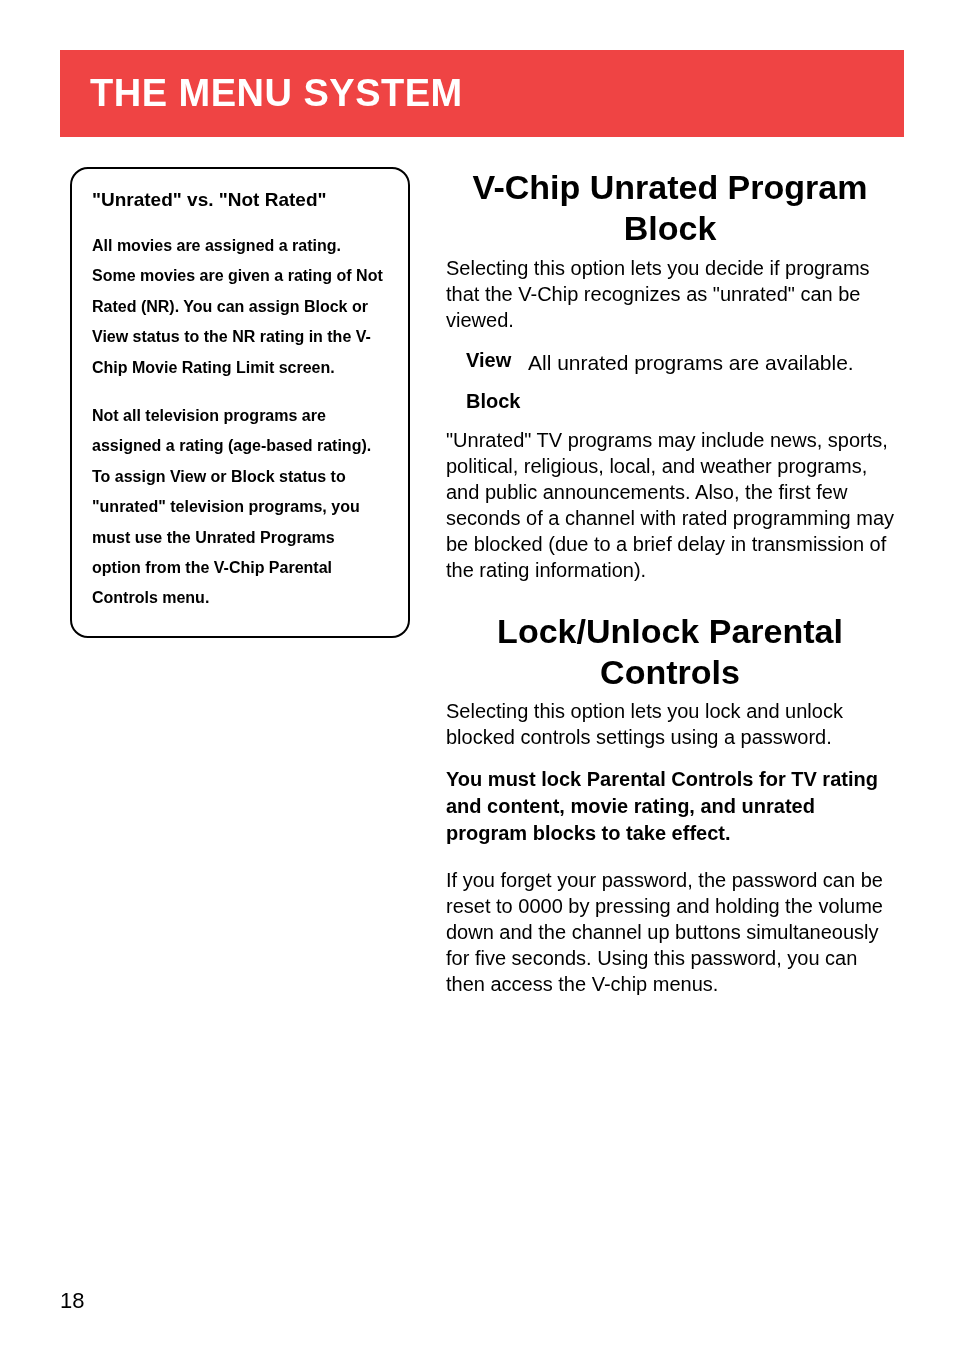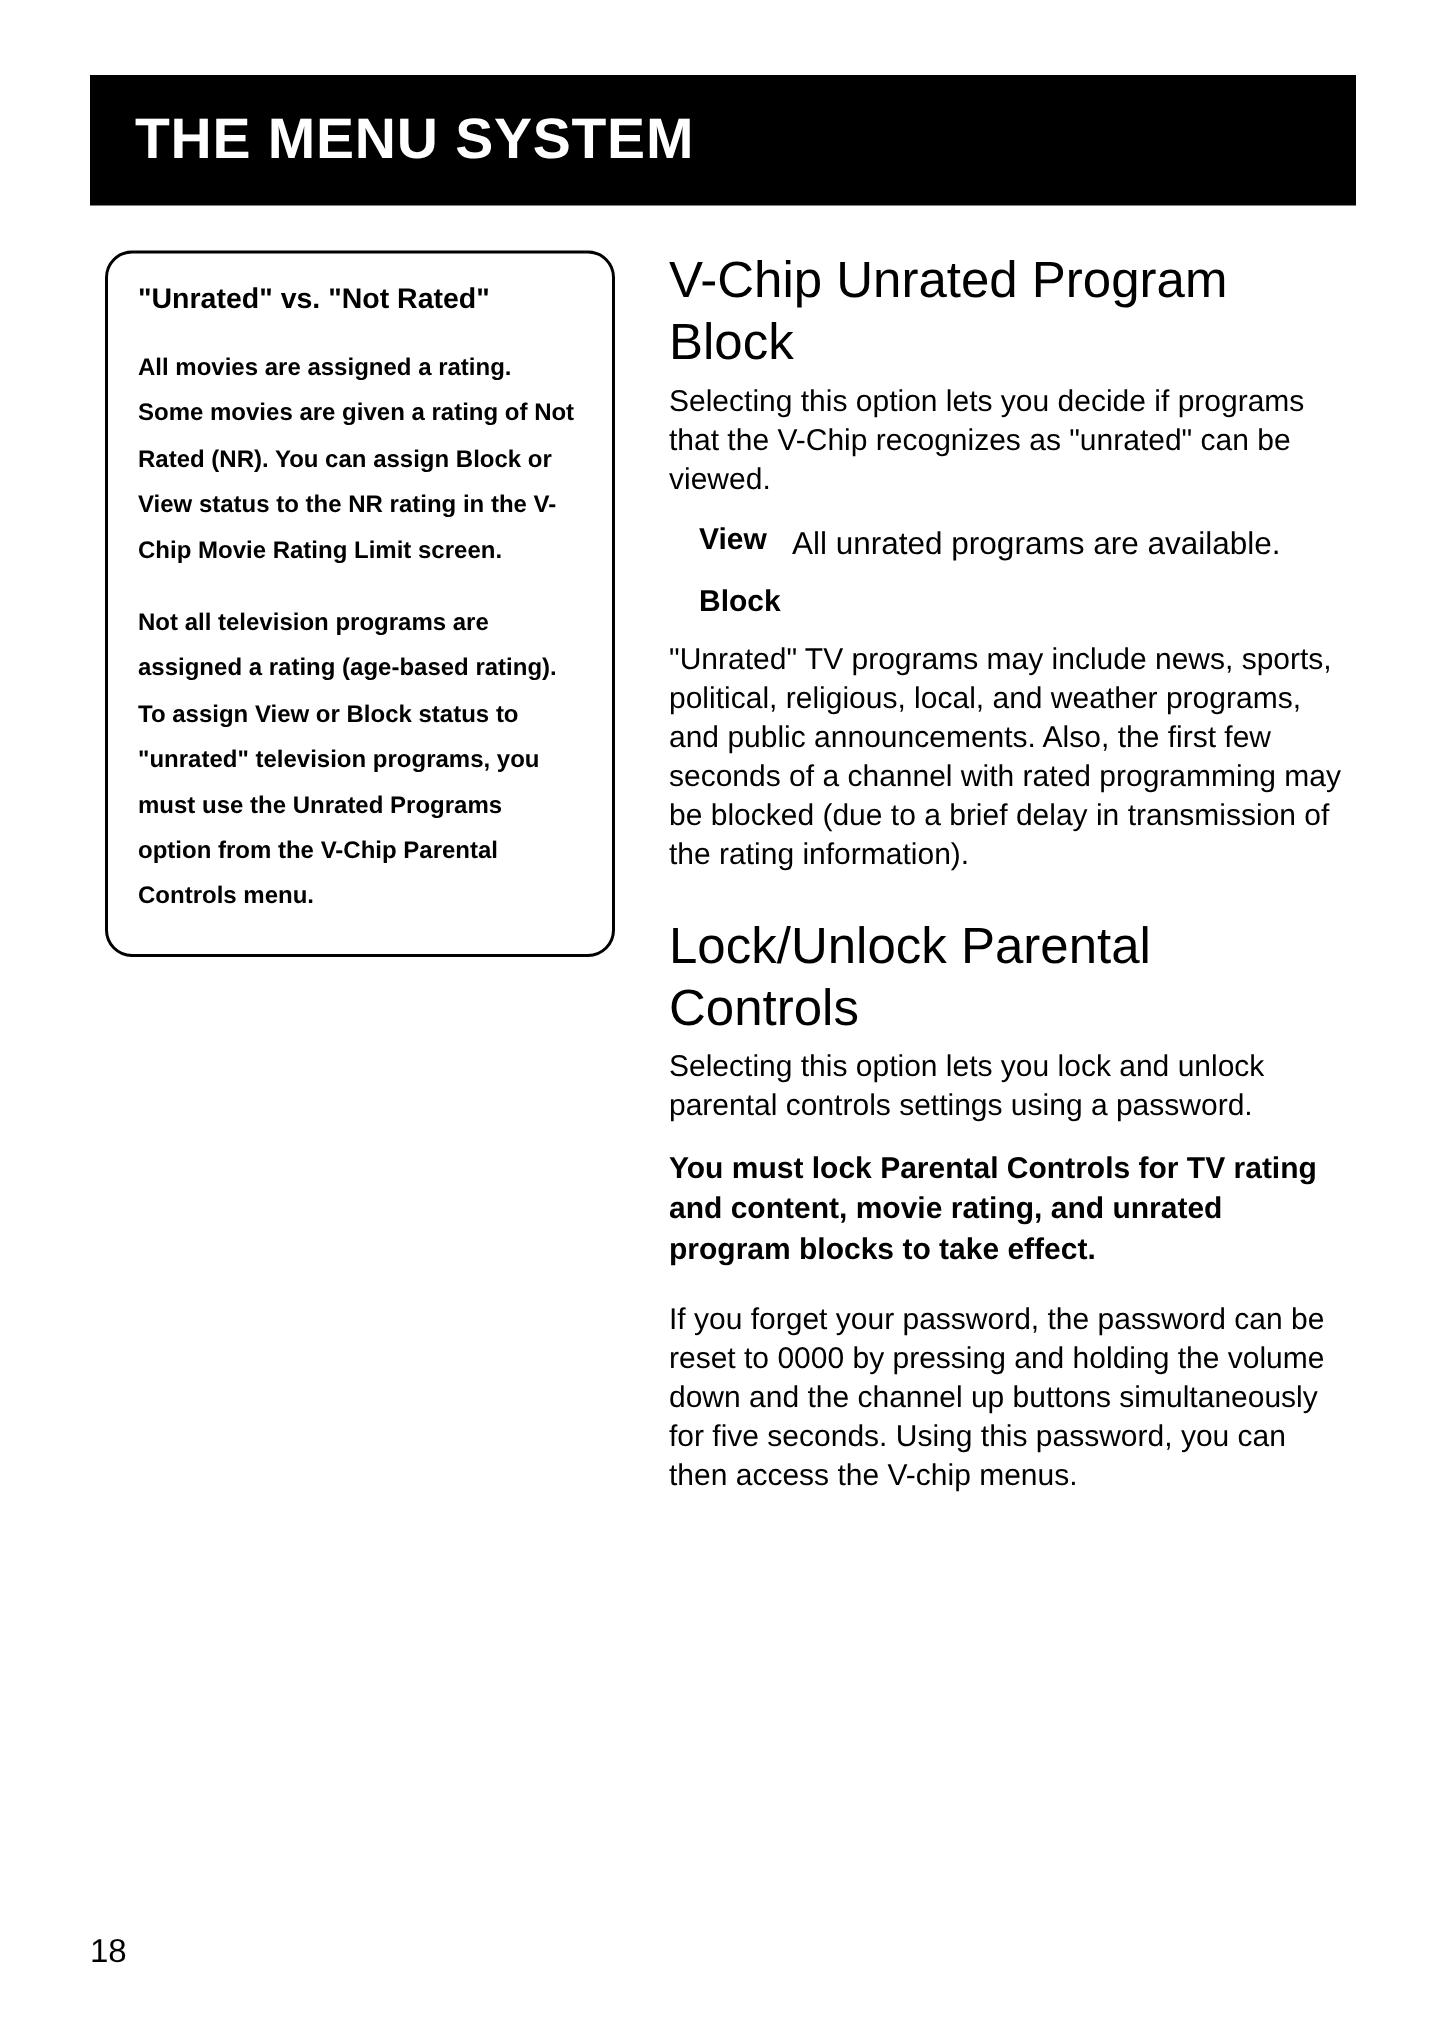--- a/index.html
+++ b/index.html
@@ -9,21 +9,21 @@
     }
     body {
       font-family: Arial, Helvetica, sans-serif;
       width: 954px;
       height: 1354px;
       background: #fff;
       position: relative;
       padding: 50px 60px 40px 70px;
     }
     .header-bar {
-      background: #000000;
+      background: #ef4444;
       color: #fff;
       padding: 22px 30px;
       margin-left: -10px;
       margin-right: -10px;
       margin-bottom: 30px;
     }
     .header-bar h1 {
       font-size: 38px;
       font-weight: bold;
       letter-spacing: 0.5px;
@@ -56,23 +56,24 @@
     .callout-body {
       font-size: 16px;
       font-weight: bold;
       line-height: 1.9;
     }
     .callout-body p + p {
       margin-top: 18px;
     }
     .section-heading {
       font-size: 34px;
-      font-weight: normal;
+      font-weight: bold;
       line-height: 1.2;
       margin-bottom: 6px;
+      text-align: center;
     }
     .section-intro {
       font-size: 20px;
       line-height: 1.3;
       margin-bottom: 16px;
     }
     .def-row {
       display: flex;
       margin-bottom: 14px;
       padding-left: 20px;
@@ -139,21 +140,21 @@
       <div class="def-term">View</div>
       <div class="def-desc">All unrated programs are available.</div>
     </div>
     <div class="def-row">
       <div class="def-term">Block</div>
     </div>
 
     <p class="body-p">"Unrated" TV programs may include news, sports, political, religious, local, and weather programs, and public announcements.  Also, the first few seconds of a channel with rated programming may be blocked  (due to a brief delay in transmission of the rating information).</p>
 
     <h2 class="section-heading">Lock/Unlock Parental Controls</h2>
-    <p class="section-intro">Selecting this option lets you lock and unlock parental controls settings using a password.</p>
+    <p class="section-intro">Selecting this option lets you lock and unlock blocked controls settings using a password.</p>
 
     <p class="body-strong">You must lock Parental Controls for TV rating and content, movie rating, and unrated program blocks to take effect.</p>
 
     <p class="body-p">If you forget your password, the password can be reset to 0000 by pressing and holding the volume down and the channel up buttons simultaneously for five seconds. Using this password, you can then access the V-chip menus.</p>
 
   </div>
 
 </div>
 
 <div class="page-num">18</div>

